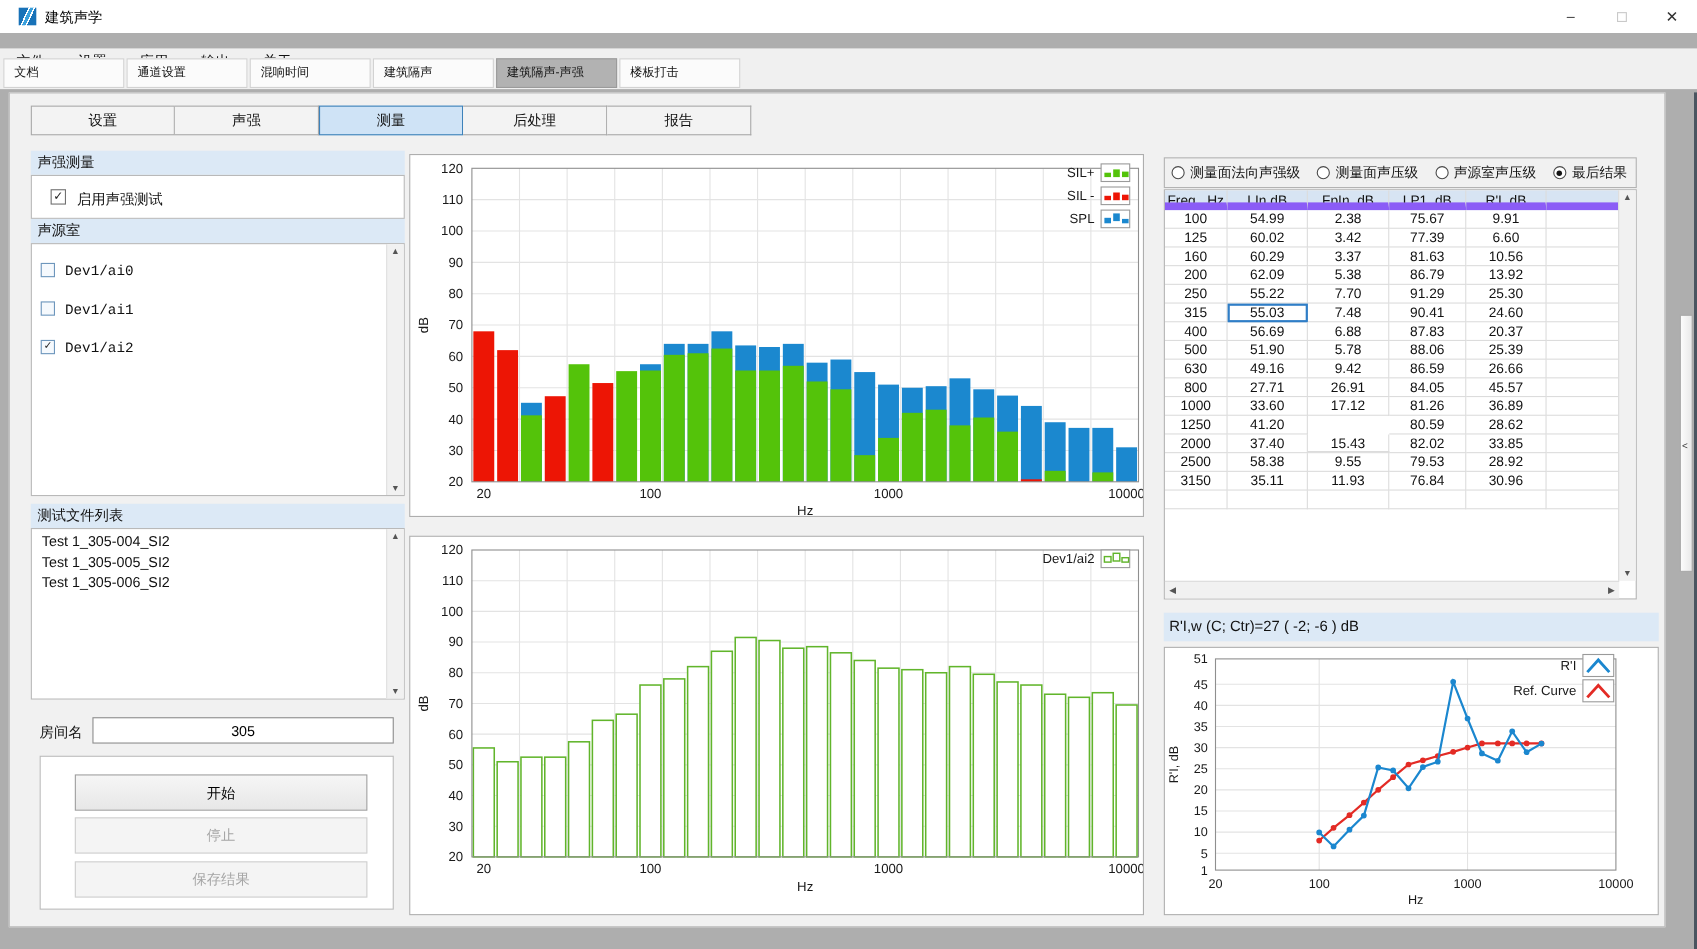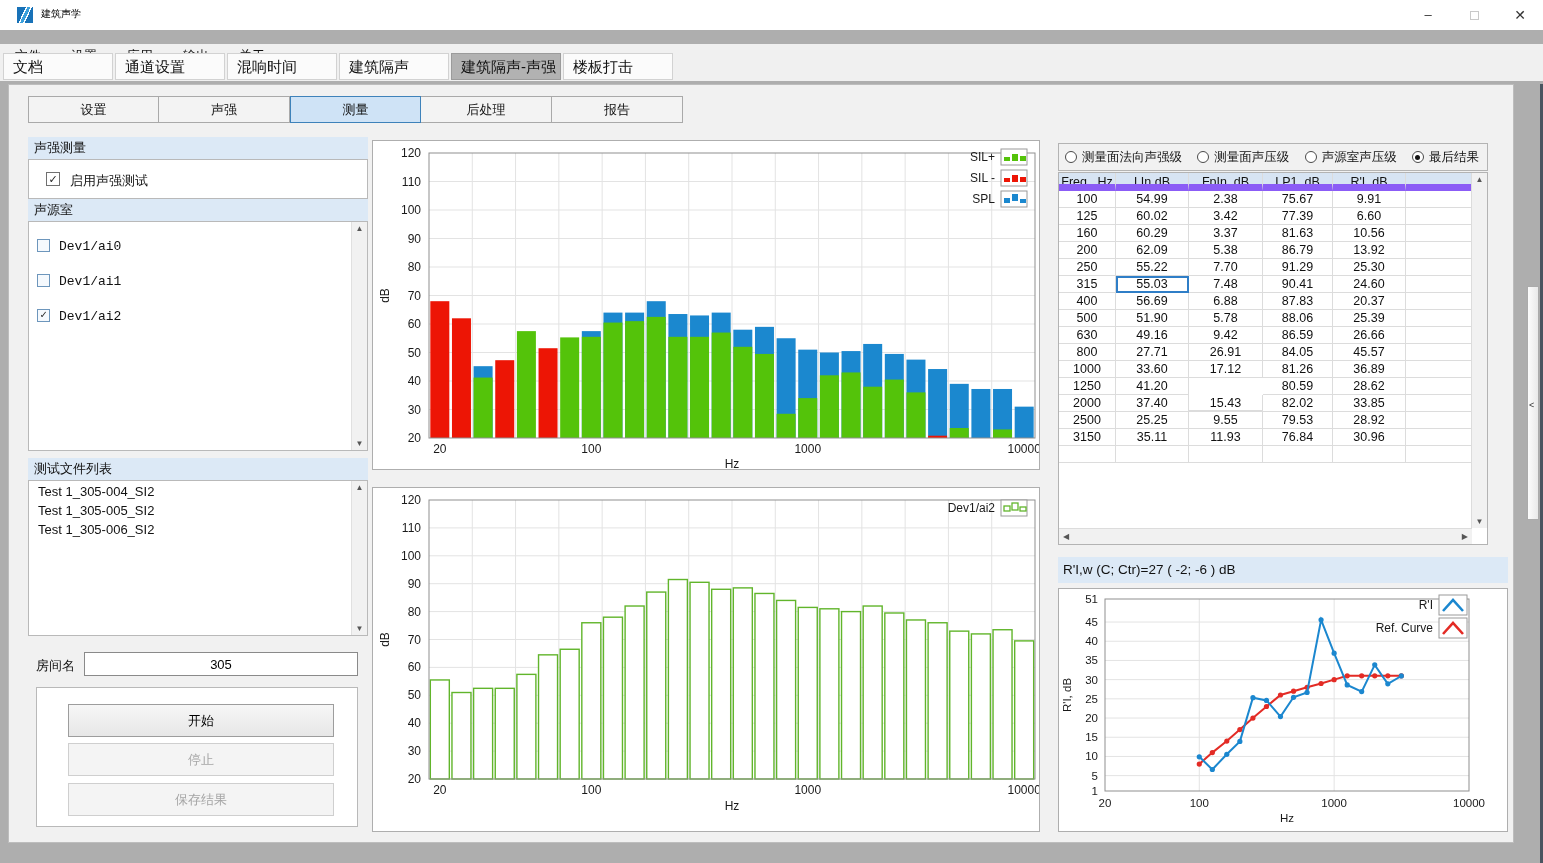--- a/index.html
+++ b/index.html
@@ -4,34 +4,34 @@
 <style>
   * { margin:0; padding:0; box-sizing:border-box; }
   html,body { width:1543px; height:863px; overflow:hidden; }
   body { font-family:"Liberation Sans", sans-serif; color:#111; }
   #app { position:relative; width:1543px; height:863px; background:#aeaeae; }
 
   
   #titlebar { position:absolute; left:0; top:0; width:1543px; height:30px; background:#ffffff; }
   #app-icon { position:absolute; left:17px; top:7px; width:16px; height:16px;
     background:linear-gradient(115deg,#1872b8 38%,#ffffff 38%,#ffffff 44%,#3aa0dc 44%,#3aa0dc 58%,#ffffff 58%,#ffffff 64%,#1872b8 64%); }
-  #app-title { position:absolute; left:41px; top:7px; font-size:10px; color:#000; }
+  #app-title { position:absolute; left:41px; top:7px; font-size:13px; color:#000; }
   .winbtn { position:absolute; top:0; width:46px; height:30px; text-align:center; line-height:30px; font-size:13px; color:#333; }
   #btn-min { left:1405px; }
   #btn-max { left:1451px; }
   #btn-max .sq { display:inline-block; width:9px; height:9px; border:1px solid #c9c9c9; vertical-align:middle; }
   #btn-close { left:1497px; font-size:14px; }
 
   
   #menubar { position:absolute; left:0; top:44px; width:1543px; height:23px; background:#f0f0f0; display:flex; }
   .menu-item { padding:0 15px; font-size:13px; height:23px; line-height:23px; }
 
   
   #tabstrip { position:absolute; left:0; top:53px; width:1543px; height:28px; background:#f0f0f0; display:flex; align-items:flex-start; padding-left:3px; }
-  .mtab { width:110px; height:27px; margin-right:2px; background:#fbfbfb; border:1px solid #d2d2d2; font-size:15px; line-height:25px; padding-left:9px; }
+  .mtab { width:110px; height:27px; margin-right:2px; background:#fbfbfb; border:1px solid #d2d2d2; font-size:11px; line-height:25px; padding-left:9px; }
   .mtab.active { background:#b2b2b2; border-color:#9b9b9b; }
 
   
   #mainpanel { position:absolute; left:8px; top:84px; width:1506px; height:759px; background:#f1f1f1; border:1px solid #bdbdbd; }
   #edge-line { position:absolute; left:1540px; top:84px; width:3px; height:779px; background:#4a5560; }
 
   
   #subtabs { position:absolute; left:28px; top:96px; display:flex; }
   .stab { width:131px; height:27px; background:#f3f3f3; border:1px solid #a9a9a9; border-left-width:0;
           font-size:13px; text-align:center; line-height:25px; }
@@ -493,21 +493,21 @@
         <div class="trow">
           <div class="tcell" style="width: 57px;">2000</div>
           <div class="tcell" style="width: 73px;">37.40</div>
           <div class="tcell" style="width: 74px;">15.43</div>
           <div class="tcell" style="width: 70px;">82.02</div>
           <div class="tcell" style="width: 73px;">33.85</div>
           <div class="tcell" style="width: 66px;"></div>
         </div>
         <div class="trow">
           <div class="tcell" style="width: 57px;">2500</div>
-          <div class="tcell" style="width: 73px;">25.25</div>
+          <div class="tcell" style="width: 73px;">58.38</div>
           <div class="tcell" style="width: 74px;">9.55</div>
           <div class="tcell" style="width: 70px;">79.53</div>
           <div class="tcell" style="width: 73px;">28.92</div>
           <div class="tcell" style="width: 66px;"></div>
         </div>
         <div class="trow">
           <div class="tcell" style="width: 57px;">3150</div>
           <div class="tcell" style="width: 73px;">35.11</div>
           <div class="tcell" style="width: 74px;">11.93</div>
           <div class="tcell" style="width: 70px;">76.84</div>

